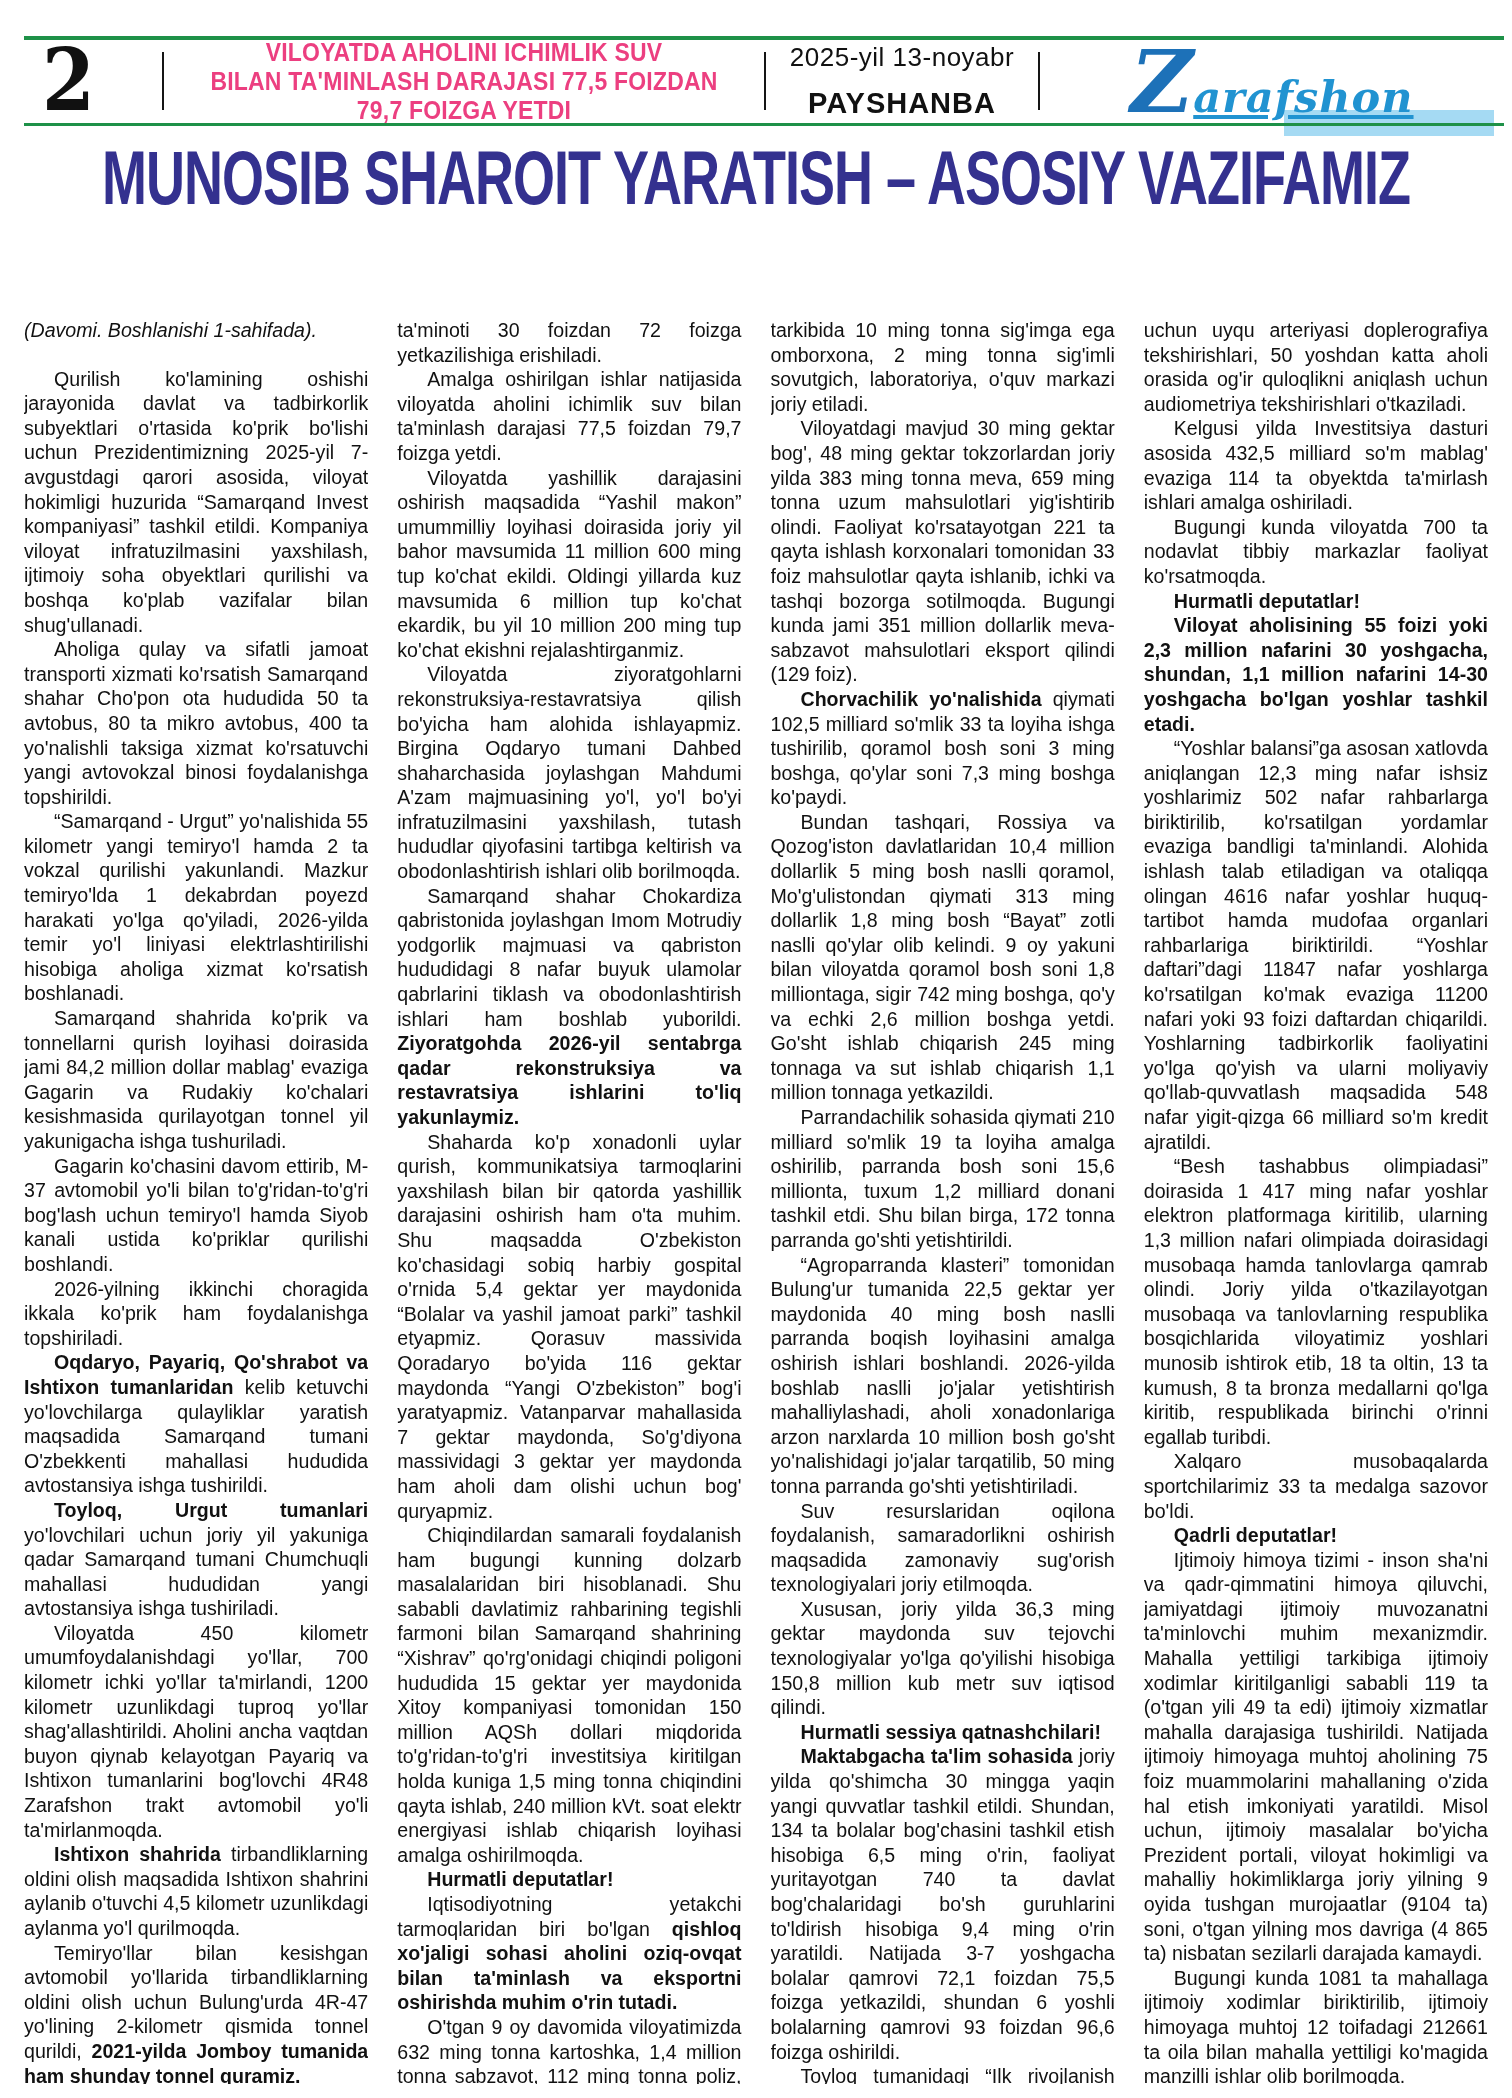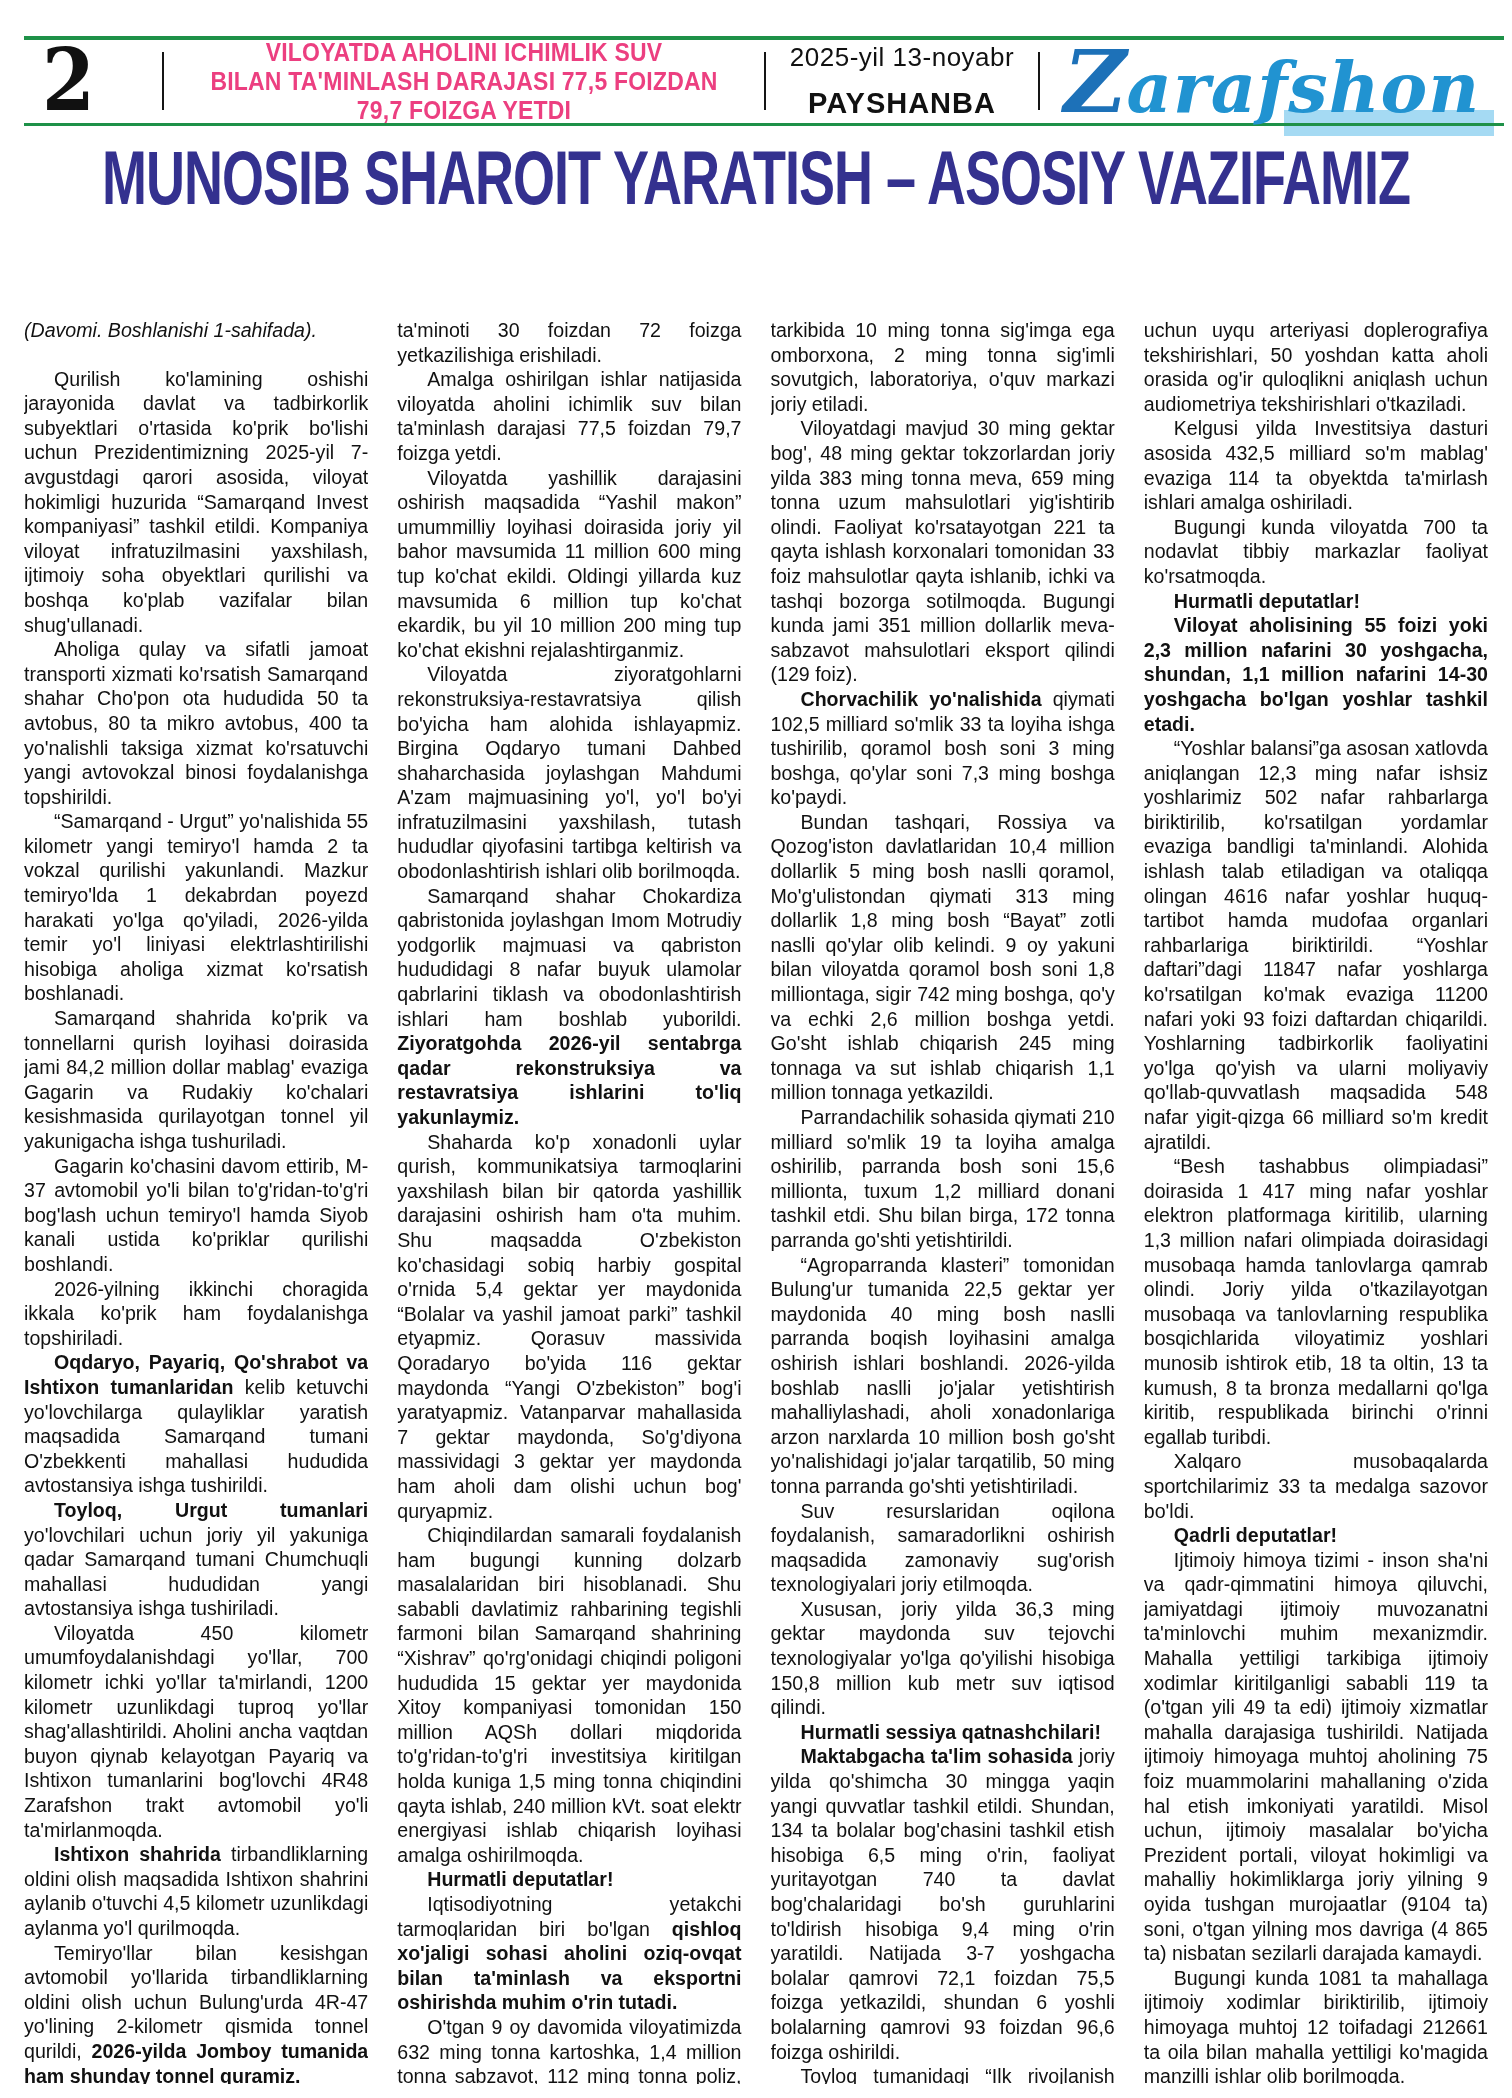--- a/index.html
+++ b/index.html
@@ -15,21 +15,21 @@
   .teaser{width:600px;text-align:center;color:var(--pink,#ec3f80);font-weight:bold;font-size:23px;
           line-height:26px;transform:scaleY(1.12);transform-origin:center;letter-spacing:.2px;}
   .datebox{width:272px;text-align:center;}
   .date-line{font-size:26px;letter-spacing:.5px;}
   .day-line{font-size:29px;font-weight:bold;letter-spacing:1px;margin-top:14px;}
   .logo{flex:1;position:relative;text-align:center;font-family:"DejaVu Serif",serif;font-style:italic;
         font-weight:bold;white-space:nowrap;}
   .logo .underlay{position:absolute;right:10px;bottom:-4px;width:210px;height:26px;
         background:var(--logo-underlay,#a5daf3);z-index:0;}
   .logo .z{position:relative;z-index:1;font-size:86px;color:var(--logo-z,#1d71b8);}
-  .logo .rest{position:relative;z-index:1;font-size:70px;color:var(--logo-blue,#2193d1);letter-spacing:1px;}
+  .logo .rest{position:relative;z-index:1;font-size:43px;color:var(--logo-blue,#2193d1);letter-spacing:1px;text-decoration:underline;}
   .headline{position:absolute;top:133px;left:0;right:0;text-align:center;color:var(--hl,#34318f);}
   .hl-line{height:71px;}
   .hl-line span{display:inline-block;font-weight:bold;font-size:54px;letter-spacing:-1px;
         transform:scaleY(1.42);transform-origin:top center;white-space:nowrap;}
   .columns{position:absolute;top:286px;left:24px;right:24px;bottom:14px;display:flex;gap:29px;overflow:hidden;}
   .col{flex:1 1 0;overflow:hidden;margin-top:32px;}
   p.para{margin:0;text-indent:30px;text-align:justify;font-size:19.6px;line-height:24.6px;}
   p.noind{text-indent:0;}
   p.gapafter{margin-bottom:24px;}
   .bold{font-weight:bold;}
@@ -72,21 +72,21 @@
         <p class="para"><span>Qurilish ko'lamining oshishi jarayonida davlat va tadbirkorlik subyektlari o'rtasida ko'prik bo'lishi uchun Prezidentimizning 2025-yil 7-avgustdagi qarori asosida, viloyat hokimligi huzurida “Samarqand Invest kompaniyasi” tashkil etildi. Kompaniya viloyat infratuzilmasini yaxshilash, ijtimoiy soha obyektlari qurilishi va boshqa ko'plab vazifalar bilan shug'ullanadi.</span></p>
         <p class="para"><span>Aholiga qulay va sifatli jamoat transporti xizmati ko'rsatish Samarqand shahar Cho'pon ota hududida 50 ta avtobus, 80 ta mikro avtobus, 400 ta yo'nalishli taksiga xizmat ko'rsatuvchi yangi avtovokzal binosi foydalanishga topshirildi.</span></p>
         <p class="para"><span>“Samarqand - Urgut” yo'nalishida 55 kilometr yangi temiryo'l hamda 2 ta vokzal qurilishi yakunlandi. Mazkur temiryo'lda 1 dekabrdan poyezd harakati yo'lga qo'yiladi, 2026-yilda temir yo'l liniyasi elektrlashtirilishi hisobiga aholiga xizmat ko'rsatish boshlanadi.</span></p>
         <p class="para"><span>Samarqand shahrida ko'prik va tonnellarni qurish loyihasi doirasida jami 84,2 million dollar mablag' evaziga Gagarin va Rudakiy ko'chalari kesishmasida qurilayotgan tonnel yil yakunigacha ishga tushuriladi.</span></p>
         <p class="para"><span>Gagarin ko'chasini davom ettirib, M-37 avtomobil yo'li bilan to'g'ridan-to'g'ri bog'lash uchun temiryo'l hamda Siyob kanali ustida ko'priklar qurilishi boshlandi.</span></p>
         <p class="para"><span>2026-yilning ikkinchi choragida ikkala ko'prik ham foydalanishga topshiriladi.</span></p>
         <p class="para"><span class="bold">Oqdaryo, Payariq, Qo'shrabot va Ishtixon tumanlaridan</span><span> kelib ketuvchi yo'lovchilarga qulayliklar yaratish maqsadida Samarqand tumani O'zbekkenti mahallasi hududida avtostansiya ishga tushirildi.</span></p>
         <p class="para"><span class="bold">Toyloq, Urgut tumanlari</span><span> yo'lovchilari uchun joriy yil yakuniga qadar Samarqand tumani Chumchuqli mahallasi hududidan yangi avtostansiya ishga tushiriladi.</span></p>
         <p class="para"><span>Viloyatda 450 kilometr umumfoydalanishdagi yo'llar, 700 kilometr ichki yo'llar ta'mirlandi, 1200 kilometr uzunlikdagi tuproq yo'llar shag'allashtirildi. Aholini ancha vaqtdan buyon qiynab kelayotgan Payariq va Ishtixon tumanlarini bog'lovchi 4R48 Zarafshon trakt avtomobil yo'li ta'mirlanmoqda.</span></p>
         <p class="para"><span class="bold">Ishtixon shahrida</span><span> tirbandliklarning oldini olish maqsadida Ishtixon shahrini aylanib o'tuvchi 4,5 kilometr uzunlikdagi aylanma yo'l qurilmoqda.</span></p>
-        <p class="para"><span>Temiryo'llar bilan kesishgan avtomobil yo'llarida tirbandliklarning oldini olish uchun Bulung'urda 4R-47 yo'lining 2-kilometr qismida tonnel qurildi, </span><span class="bold">2026-yilda Jomboy tumanida ham shunday tonnel quramiz.</span></p>
+        <p class="para"><span>Temiryo'llar bilan kesishgan avtomobil yo'llarida tirbandliklarning oldini olish uchun Bulung'urda 4R-47 yo'lining 2-kilometr qismida tonnel qurildi, </span><span class="bold">2021-yilda Jomboy tumanida ham shunday tonnel quramiz.</span></p>
         <p class="para"><span>Shuningdek, dastur asosida 150 milliard so'm mablag' evaziga respublika ahamiyatidagi M-37 “Samarqand-Buxoro-Turkmanboshi” avtomobil yo'lining 11-150 kilometr qismini ta'mirlash ishlari olib borilmoqda.</span></p>
       </div>
       <div class="col">
         <p class="para noind"><span>ta'minoti 30 foizdan 72 foizga yetkazilishiga erishiladi.</span></p>
         <p class="para"><span>Amalga oshirilgan ishlar natijasida viloyatda aholini ichimlik suv bilan ta'minlash darajasi 77,5 foizdan 79,7 foizga yetdi.</span></p>
         <p class="para"><span>Viloyatda yashillik darajasini oshirish maqsadida “Yashil makon” umummilliy loyihasi doirasida joriy yil bahor mavsumida 11 million 600 ming tup ko'chat ekildi. Oldingi yillarda kuz mavsumida 6 million tup ko'chat ekardik, bu yil 10 million 200 ming tup ko'chat ekishni rejalashtirganmiz.</span></p>
         <p class="para"><span>Viloyatda ziyoratgohlarni rekonstruksiya-restavratsiya qilish bo'yicha ham alohida ishlayapmiz. Birgina Oqdaryo tumani Dahbed shaharchasida joylashgan Mahdumi A'zam majmuasining yo'l, yo'l bo'yi infratuzilmasini yaxshilash, tutash hududlar qiyofasini tartibga keltirish va obodonlashtirish ishlari olib borilmoqda.</span></p>
         <p class="para"><span>Samarqand shahar Chokardiza qabristonida joylashgan Imom Motrudiy yodgorlik majmuasi va qabriston hududidagi 8 nafar buyuk ulamolar qabrlarini tiklash va obodonlashtirish ishlari ham boshlab yuborildi. </span><span class="bold">Ziyoratgohda 2026-yil sentabrga qadar rekonstruksiya va restavratsiya ishlarini to'liq yakunlaymiz.</span></p>
         <p class="para"><span>Shaharda ko'p xonadonli uylar qurish, kommunikatsiya tarmoqlarini yaxshilash bilan bir qatorda yashillik darajasini oshirish ham o'ta muhim. Shu maqsadda O'zbekiston ko'chasidagi sobiq harbiy gospital o'rnida 5,4 gektar yer maydonida “Bolalar va yashil jamoat parki” tashkil etyapmiz. Qorasuv massivida Qoradaryo bo'yida 116 gektar maydonda “Yangi O'zbekiston” bog'i yaratyapmiz. Vatanparvar mahallasida 7 gektar maydonda, So'g'diyona massividagi 3 gektar yer maydonda ham aholi dam olishi uchun bog' quryapmiz.</span></p>
         <p class="para"><span>Chiqindilardan samarali foydalanish ham bugungi kunning dolzarb masalalaridan biri hisoblanadi. Shu sababli davlatimiz rahbarining tegishli farmoni bilan Samarqand shahrining “Xishrav” qo'rg'onidagi chiqindi poligoni hududida 15 gektar yer maydonida Xitoy kompaniyasi tomonidan 150 million AQSh dollari miqdorida to'g'ridan-to'g'ri investitsiya kiritilgan holda kuniga 1,5 ming tonna chiqindini qayta ishlab, 240 million kVt. soat elektr energiyasi ishlab chiqarish loyihasi amalga oshirilmoqda.</span></p>

